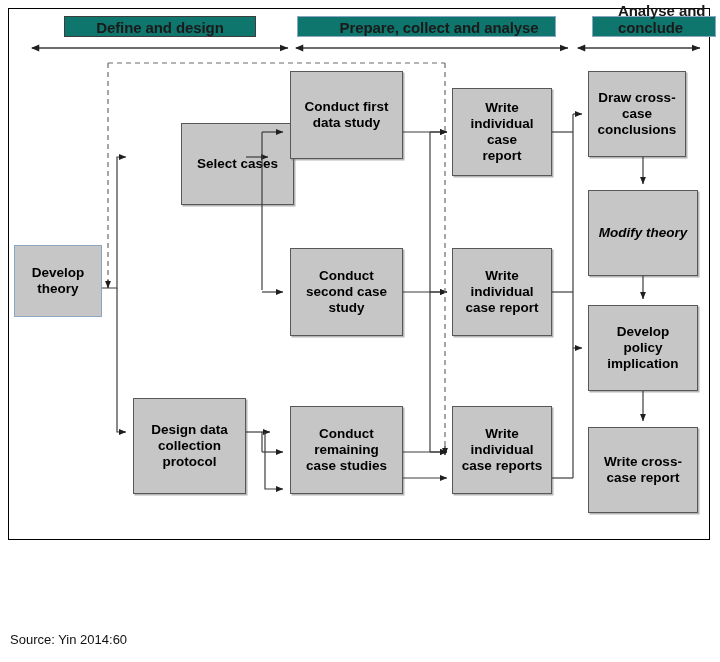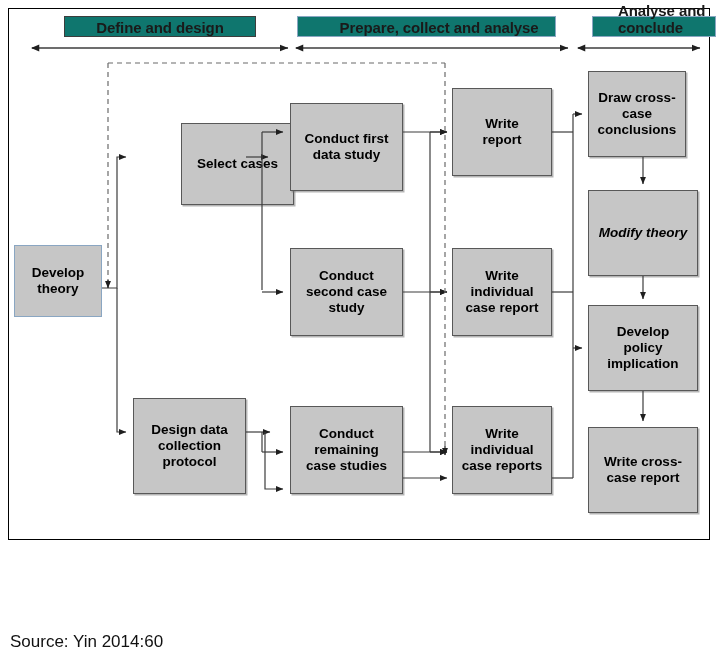--- a/index.html
+++ b/index.html
@@ -81,21 +81,21 @@
     top: 594px;
     font-size: 13px;
     font-weight: bold;
     color: #000000;
     white-space: pre;
   }
   .source {
     position: absolute;
     left: 10px;
     top: 632px;
-    font-size: 17px;
+    font-size: 13px;
     font-weight: normal;
     color: #111111;
   }
 </style>
 </head>
 <body>
 
 <div id="figure-root">
 
   <div class="frame"></div>
@@ -124,21 +124,21 @@
   </div>
 
   <div class="node" style="left:133px; top:383px; width:113px; height:96px;margin-top:15px;">
     <div>
       <span>Design data</span>
       <span>collection</span>
       <span>protocol</span>
     </div>
   </div>
 
-  <div class="node" style="left:290px; top:103px; width:113px; height:88px;">
+  <div class="node" style="left:290px; top:71px; width:113px; height:88px;">
     <div>
       <span>Conduct first</span>
       <span>data study</span>
     </div>
   </div>
 
   <div class="node" style="left:290px; top:248px; width:113px; height:88px;">
     <div>
       <span>Conduct</span>
       <span>second case</span>
@@ -150,20 +150,21 @@
     <div>
       <span>Conduct</span>
       <span>remaining</span>
       <span>case studies</span>
     </div>
   </div>
 
   <div class="node" style="left:452px; top:88px; width:100px; height:88px;">
     <div>
       <span>Write</span>
+      <span>individual case</span>
       <span>report</span>
     </div>
   </div>
 
   <div class="node" style="left:452px; top:248px; width:100px; height:88px;">
     <div>
       <span>Write</span>
       <span>individual</span>
       <span>case report</span>
     </div>

